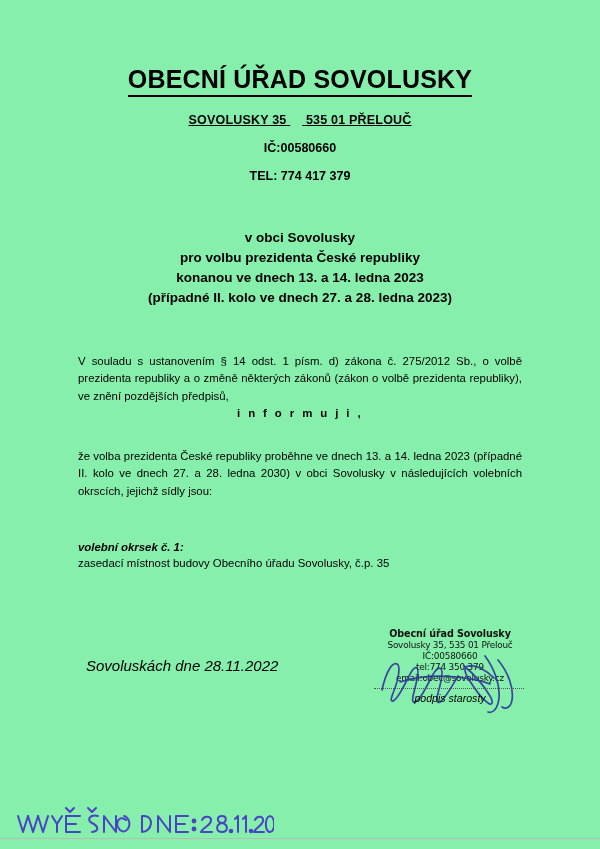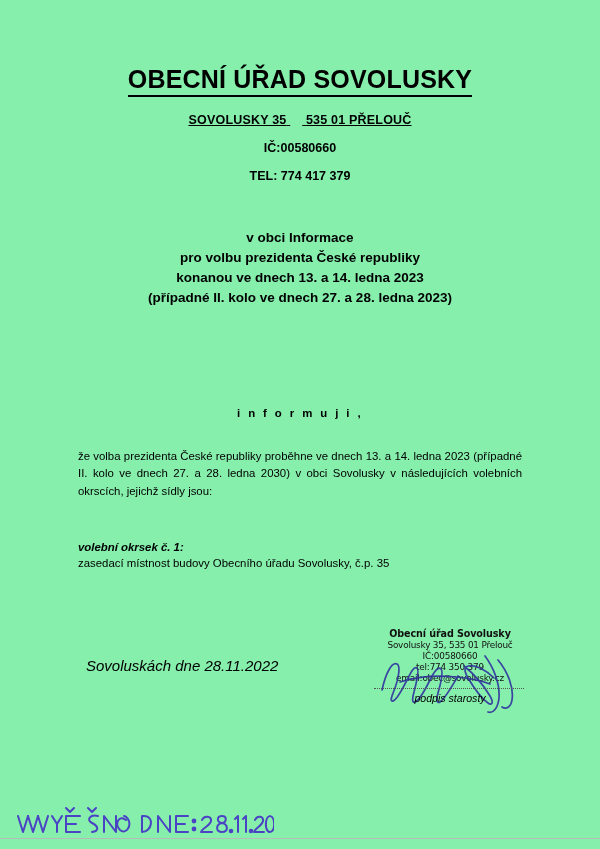--- a/index.html
+++ b/index.html
@@ -199,26 +199,27 @@
     <div class="office-addr">
       <span>SOVOLUSKY 35</span>
       <span class="gap"></span>
       <span>535 01 PŘELOUČ</span>
     </div>
     <div class="office-ico">IČ:00580660</div>
     <div class="office-tel">TEL: 774 417 379</div>
   </div>
 
   <div class="doc-title">
-    <div>v obci Informace</div>
+    <div>v obci Sovolusky</div>
     <div>pro volbu prezidenta České republiky</div>
     <div>konanou ve dnech 13. a 14. ledna 2023</div>
     <div>(případné II. kolo ve dnech 27. a 28. ledna 2023)</div>
   </div>
 
+  <div class="body-block para" id="para-legal" style="top:353px;">V souladu s ustanovením § 14 odst. 1 písm. d) zákona č. 275/2012 Sb., o volbě prezidenta republiky a o změně některých zákonů (zákon o volbě prezidenta republiky), ve znění pozdějších předpisů,</div>
 
   <div class="informuji">i n f o r m u j i ,</div>
 
   <div class="body-block para" id="para-info" style="top:448px;">že volba prezidenta České republiky proběhne ve dnech 13. a 14. ledna 2023 (případné II. kolo ve dnech 27. a 28. ledna 2030) v obci Sovolusky v následujících volebních okrscích, jejichž sídly jsou:</div>
 
   <div class="precinct">
     <div class="precinct-label">volební okrsek č. 1:</div>
     <div class="precinct-place">zasedací místnost budovy Obecního úřadu Sovolusky, č.p. 35</div>
   </div>
 

